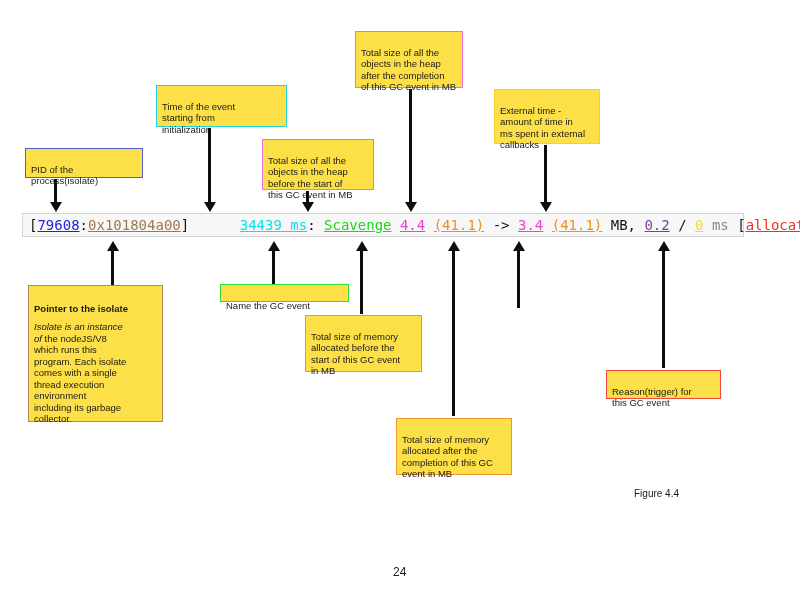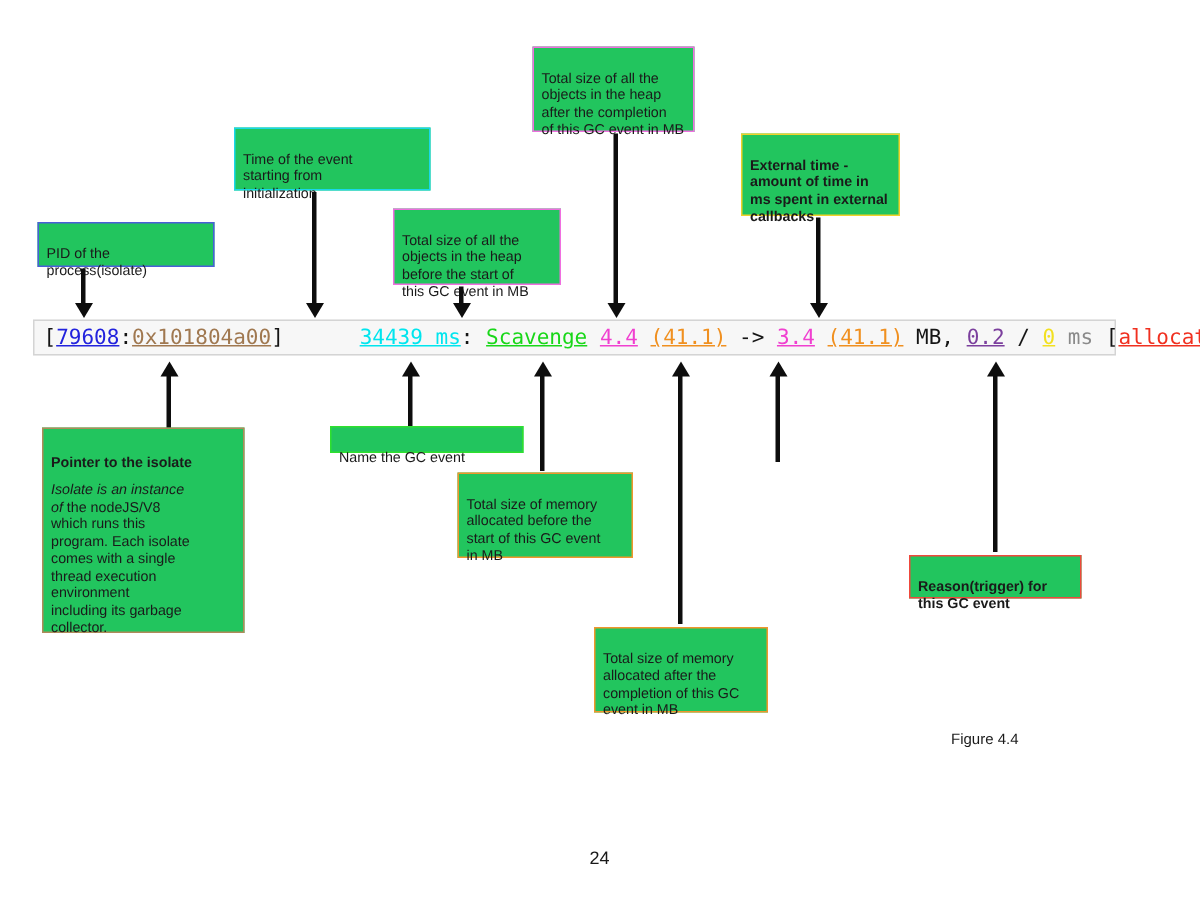--- a/index.html
+++ b/index.html
@@ -18,37 +18,37 @@
   .page {
     position: absolute;
     left: 0; top: 0;
     width: 800px; height: 600px;
   }
 
   
   .callout {
     position: absolute;
     box-sizing: border-box;
-    background: #22c55e;
+    background: #fde047;
     border: 1px solid #000;
     font-size: 9.5px;
     line-height: 11.5px;
     padding: 3px 4px 3px 5px;
     color: #1a1a1a;
     white-space: pre-line;
   }
   .callout.blue   { border-color: #4a5ed8; }
   .callout.cyan   { border-color: #1ad7e8; }
   .callout.magenta{ border-color: #f06ee0; }
   .callout.magenta2{ border-color: #f06ee0; }
   .callout.yellow { border-color: #f2d12a; }
   .callout.green  { border-color: #2ee02e; }
   .callout.orange { border-color: #f0962c; }
   .callout.purple { border-color: #9b4fa0; }
-  .callout.red    { border-color: #f0483c; font-weight: bold; }
+  .callout.red    { border-color: #f0483c; }
   .callout.brown  { border-color: #b08a5a; }
 
   .callout .title {
     font-weight: bold;
     display: block;
     margin-bottom: 7px;
   }
   .callout .ital { font-style: italic; }
 
   
@@ -137,21 +137,21 @@
 after the completion
 of this GC event in MB</span>
   </div>
 
   <div class="callout cyan" style="left:156px; top:85px; width:131px; height:42px;">
     <span>Time of the event
 starting from
 initialization</span>
   </div>
 
-  <div class="callout yellow" style="left:494px; top:89px; width:106px; height:55px;font-weight:bold;">
+  <div class="callout yellow" style="left:494px; top:89px; width:106px; height:55px;">
     <span>External time -
 amount of time in
 ms spent in external
 callbacks</span>
   </div>
 
   <div class="callout magenta" style="left:262px; top:139px; width:112px; height:51px;">
     <span>Total size of all the
 objects  in the heap
 before the start of

